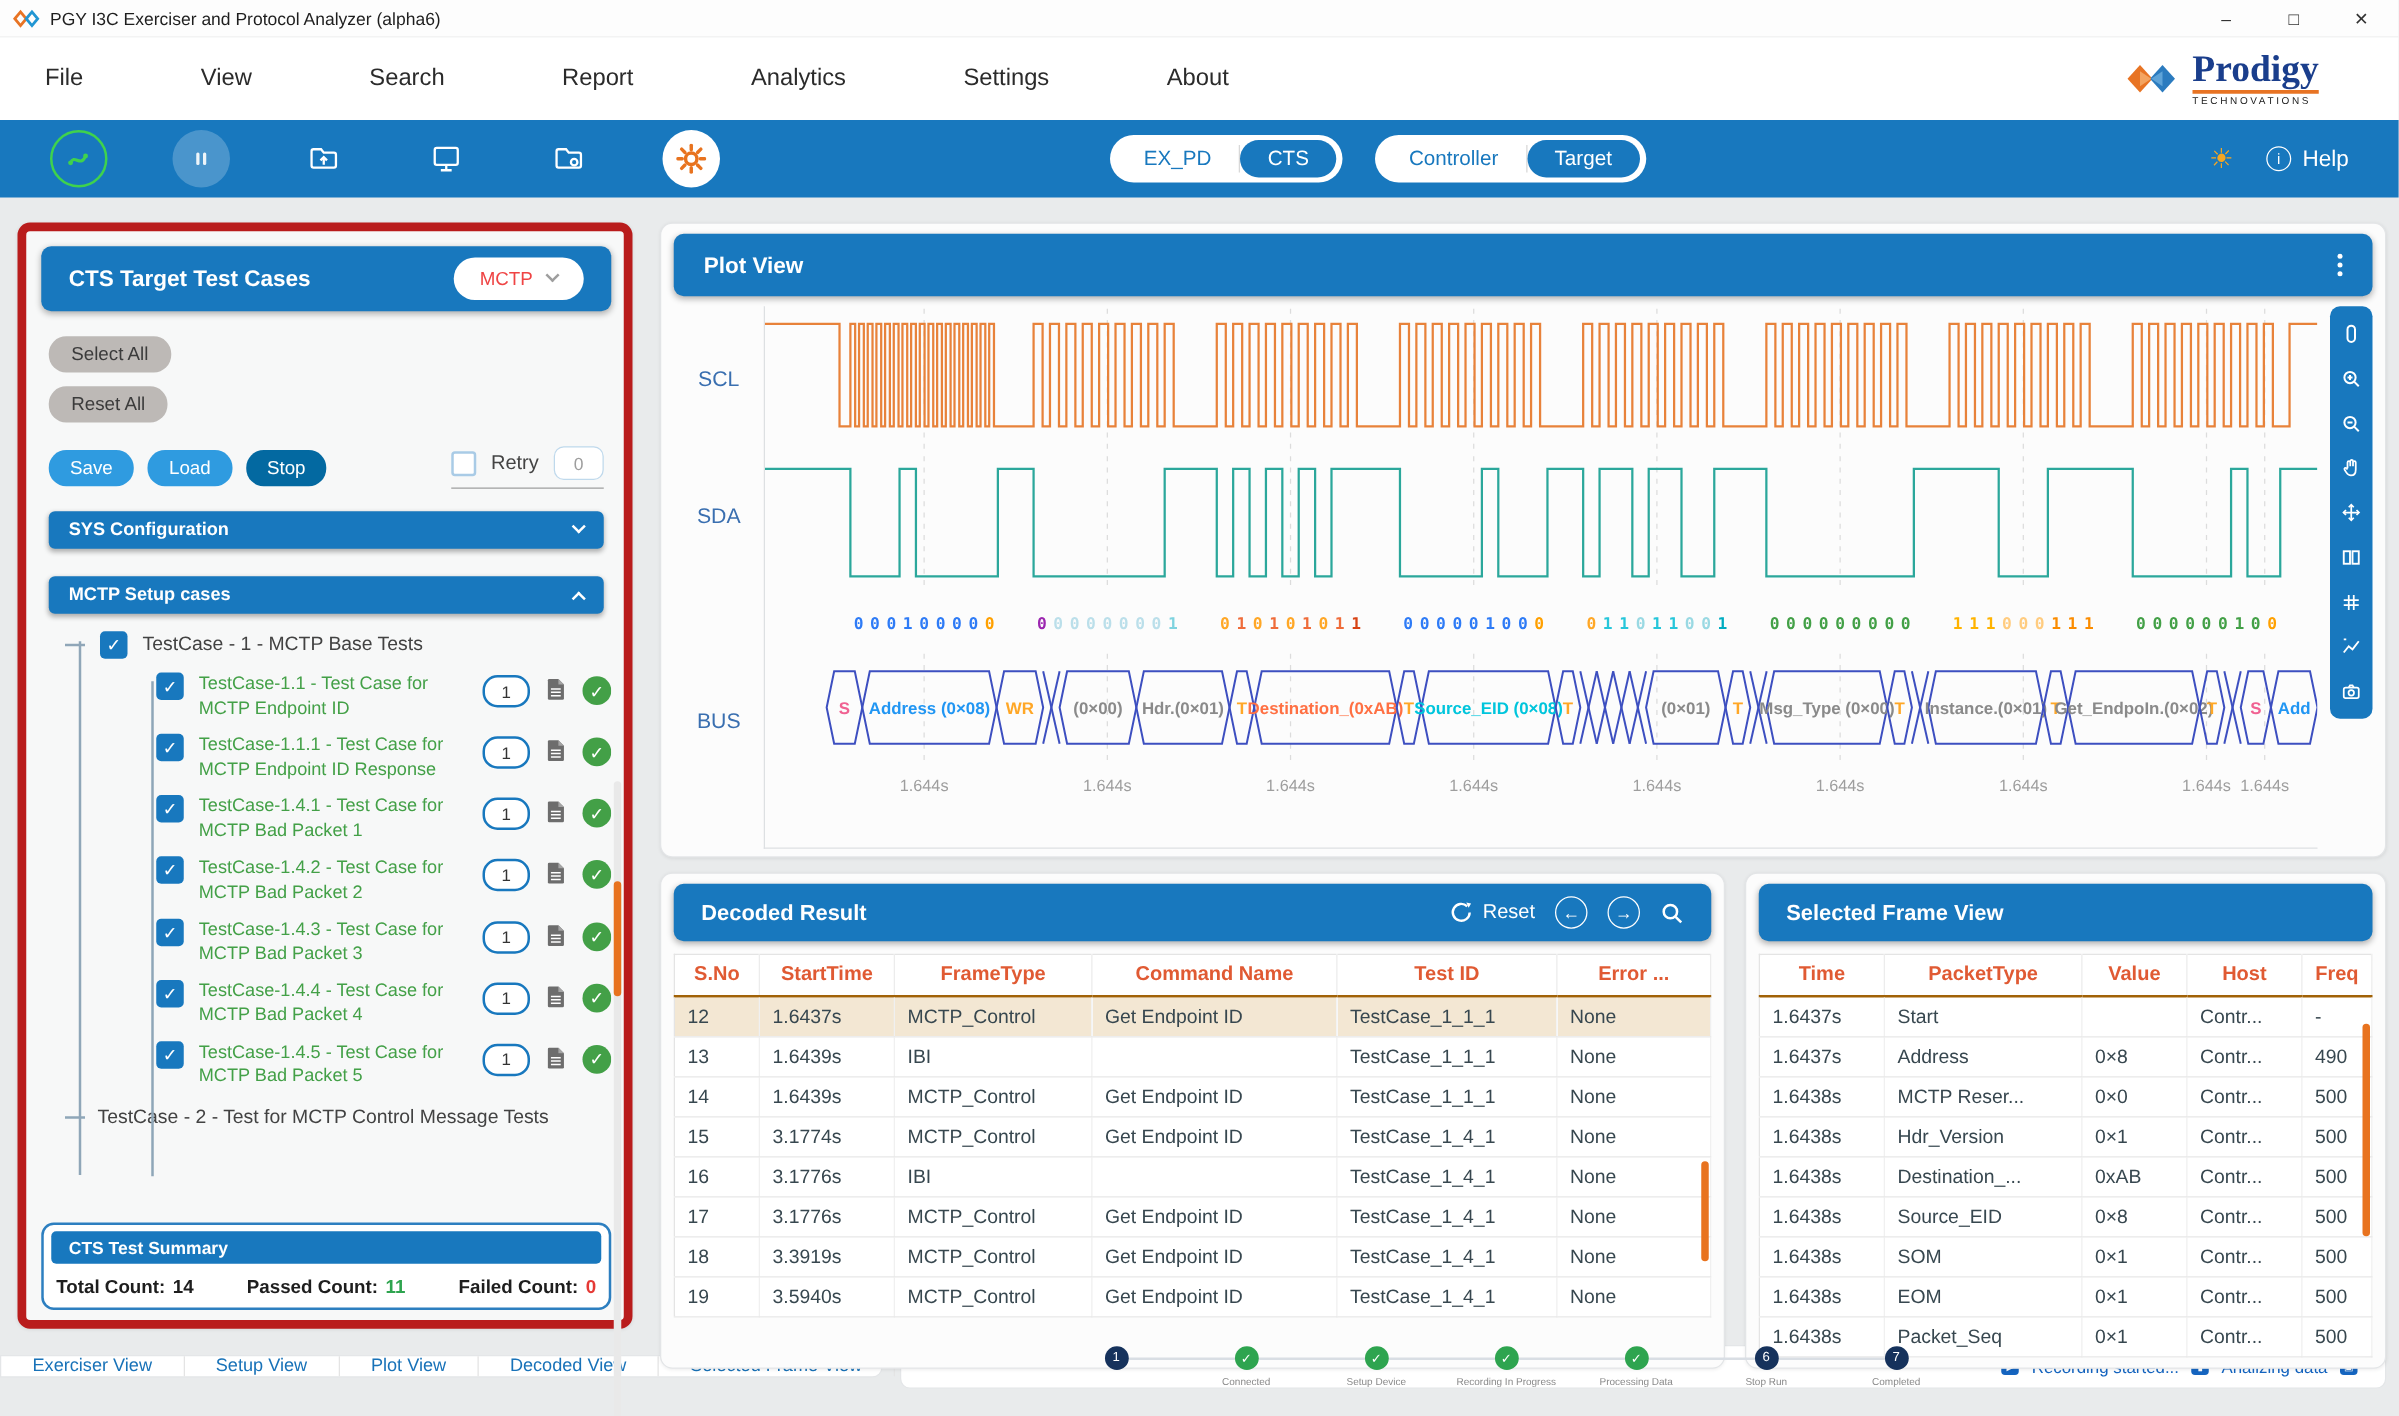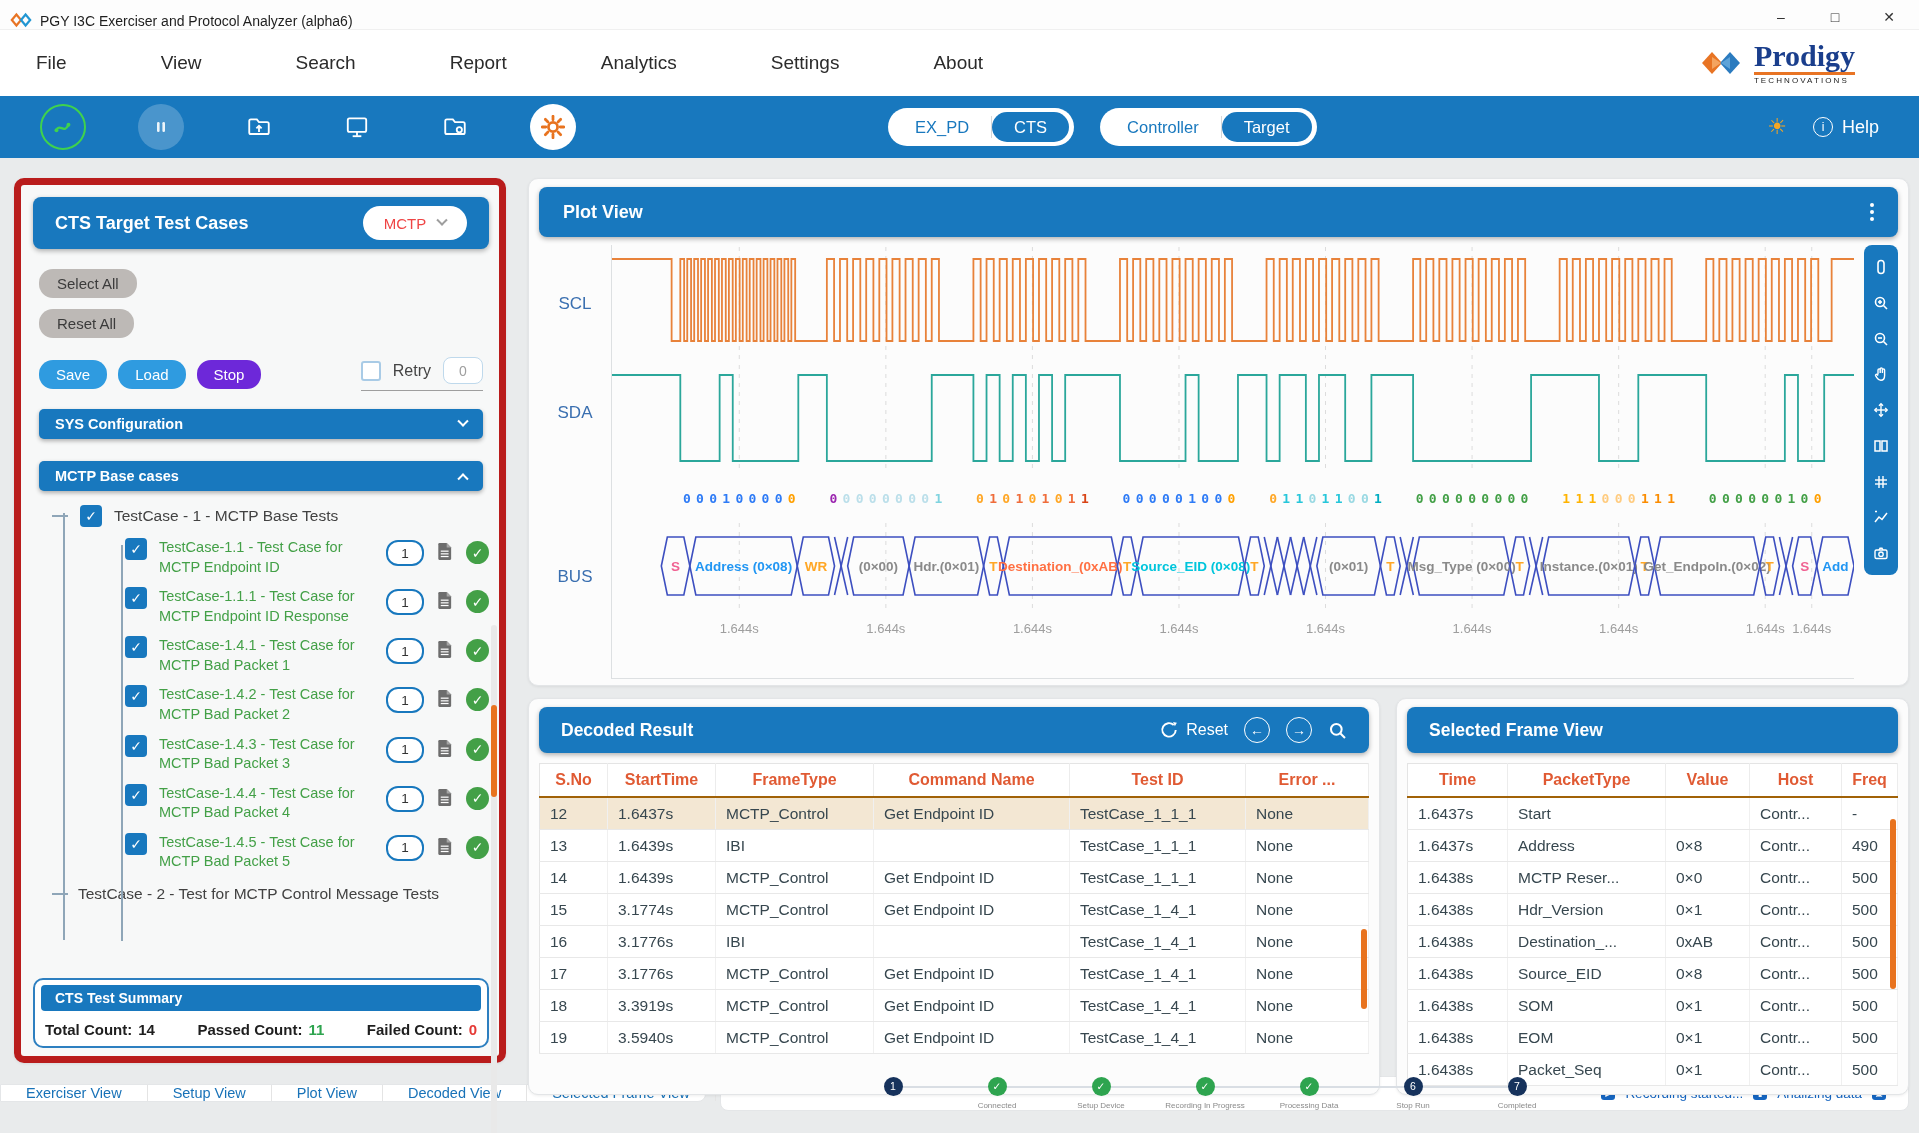--- a/index.html
+++ b/index.html
@@ -1,19 +1,19 @@
 <!DOCTYPE html>
 <html><head>
 <meta charset="utf-8">
 <style>
   * { margin:0; padding:0; box-sizing:border-box; }
   html,body { width:1919px; height:1133px; overflow:hidden; font-family:"Liberation Sans", sans-serif; background:#E9EBEC; }
 
   
-  .titlebar { height:30px; background:#FDFDFD; display:flex; align-items:flex-end; padding:0 10px; border-bottom:1px solid #F0F0F0; }
+  .titlebar { height:30px; background:#FDFDFD; display:flex; align-items:center; padding:0 10px; border-bottom:1px solid #F0F0F0; }
   .titlebar .app-logo { width:22px; height:18px; margin-right:8px; }
   .titlebar .title { font-size:14px; color:#1E1E1E; }
   .win-controls { margin-left:auto; display:flex; gap:14px; }
   .win-btn { width:40px; height:24px; display:flex; align-items:center; justify-content:center; font-size:14px; color:#333; cursor:default; }
 
   
   .menubar { height:66px; background:#FFFFFF; display:flex; align-items:center; padding:0 36px; }
   .menu-item { font-size:19px; color:#2B2B2B; margin-right:94px; cursor:default; }
   .brand { margin-left:auto; display:flex; align-items:center; gap:10px; padding-right:28px; }
   .brand-text { line-height:1; }
@@ -44,21 +44,21 @@
   .mctp-select { margin-left:auto; background:#FFF; border-radius:17px; height:34px; width:104px; display:flex; align-items:center; justify-content:center; gap:12px; color:#ef4444; font-size:15px; font-weight:400; }
   .chev { width:8px; height:8px; border-right:2px solid #FFF; border-bottom:2px solid #FFF; }
   .chev.down { transform:rotate(45deg) translate(-2px,-2px); }
   .chev.up { transform:rotate(-135deg) translate(-2px,-2px); }
   .chev.gray { border-color:#9E9E9E; }
   .btn-block { padding:20px 6px 0 6px; }
   .gray-btn { display:inline-block; background:#BDB9B6; color:#3B3B3B; font-size:15px; border-radius:14px; padding:6px 18px; margin-bottom:11px; cursor:default; }
   .action-row { display:flex; align-items:center; margin-top:8px; }
   .pill-btn { color:#FFF; font-size:15px; border-radius:14px; padding:6px 17px; margin-right:11px; cursor:default; }
   .pill-blue { background:#2F9BE0; }
-  .pill-orange { background:#6d28d9; }
+  .pill-orange { background:#0369a1; }
   .retry-wrap { margin-left:auto; display:flex; align-items:center; gap:12px; padding-bottom:6px; border-bottom:1px solid #9E9E9E; }
   .retry-cb { width:20px; height:20px; border:2px solid #A9CBE6; border-radius:3px; background:#FFF; }
   .retry-label { font-size:16px; color:#444; }
   .retry-input { width:40px; height:27px; border:1.5px solid #BFD9EC; border-radius:8px; display:flex; align-items:center; justify-content:center; font-size:14px; color:#9E9E9E; background:#FFF; }
   .acc-bar { background:#1878BE; border-radius:5px; height:30px; display:flex; align-items:center; padding:0 16px; color:#FFF; font-size:14.5px; font-weight:700; box-shadow:0 2px 4px rgba(0,0,0,.3); }
   .acc-bar .chev { margin-left:auto; }
   .sys-bar { margin:18px 6px 0 6px; }
   .mctp-bar { margin:22px 6px 0 6px; }
   .tree { position:relative; flex:1; margin-top:8px; overflow:hidden; padding-left:18px; }
   .vline-outer { position:absolute; left:30px; top:14px; bottom:34px; width:1.5px; background:#8FA6B8; }
@@ -272,21 +272,21 @@
         </div>
       </div>
     </div>
 
     <div class="acc-bar sys-bar">
       <span>SYS Configuration</span>
       <span class="chev down"></span>
     </div>
 
     <div class="acc-bar mctp-bar">
-      <span>MCTP Base cases</span>
+      <span>MCTP Setup cases</span>
       <span class="chev up"></span>
     </div>
 
     <div class="tree">
       <div class="vline-outer"></div>
       <div class="vline-inner"></div>
       <div class="tc-parent">
         <span class="stub"></span>
         <span class="cb">✓</span>
         <span class="tc-parent-label">TestCase - 1 - MCTP Base Tests</span>

